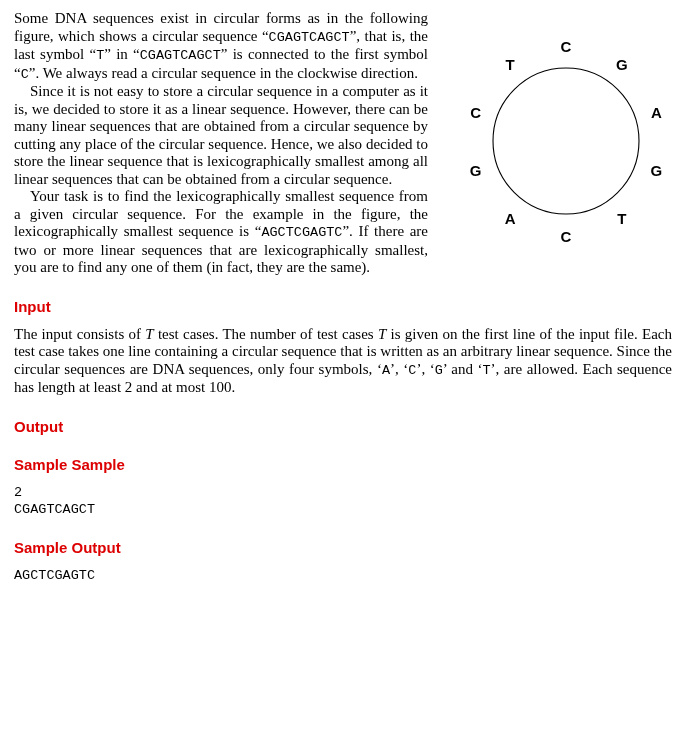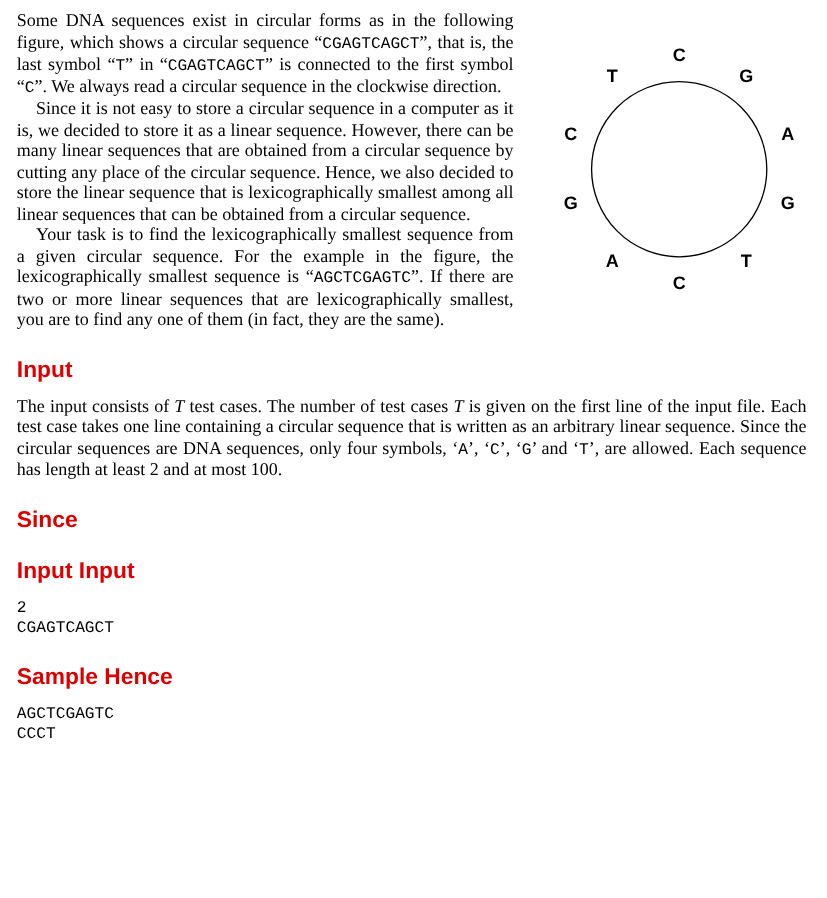--- a/index.html
+++ b/index.html
@@ -41,21 +41,21 @@
     font-family: "Liberation Sans", sans-serif;
     font-weight: bold;
     font-size: 15px;
     line-height: 1;
   }
 
   h2.sec {
     clear: both;
     font-family: "Liberation Sans", sans-serif;
     font-weight: bold;
-    font-size: 19px;
+    font-size: 15px;
     color: var(--heading-color, #dd0000);
     margin: 21px 0 11px 0;
   }
 
   .mono-block {
     font-family: "Liberation Mono", monospace;
     font-size: 13.5px;
     line-height: 17.3px;
     margin-top: 2px;
   }
@@ -82,27 +82,26 @@
       <span class="fig-letter" style="left: 44.2px; top: 46.1px;">T</span>
     </div>
 
   <p class="para"><span>Some DNA sequences exist in circular forms as in the following figure, which shows a circular sequence “</span><span class="tt">CGAGTCAGCT</span><span>”, that is, the last symbol “</span><span class="tt">T</span><span>” in “</span><span class="tt">CGAGTCAGCT</span><span>” is connected to the first symbol “</span><span class="tt">C</span><span>”. We always read a circular sequence in the clockwise direction.</span></p>
   <p class="para indent"><span>Since it is not easy to store a circular sequence in a computer as it is, we decided to store it as a linear sequence. However, there can be many linear sequences that are obtained from a circular sequence by cutting any place of the circular sequence. Hence, we also decided to store the linear sequence that is lexicographically smallest among all linear sequences that can be obtained from a circular sequence.</span></p>
   <p class="para indent"><span>Your task is to find the lexicographically smallest sequence from a given circular sequence. For the example in the figure, the lexicographically smallest sequence is “</span><span class="tt">AGCTCGAGTC</span><span>”. If there are two or more linear sequences that are lexicographically smallest, you are to find any one of them (in fact, they are the same).</span></p>
 
   <h2 class="sec">Input</h2>
   <p class="para"><span>The input consists of </span><span class="it">T</span><span> test cases. The number of test cases </span><span class="it">T</span><span> is given on the first line of the input file. Each test case takes one line containing a circular sequence that is written as an arbitrary linear sequence. Since the circular sequences are DNA sequences, only four symbols, ‘</span><span class="tt">A</span><span>’, ‘</span><span class="tt">C</span><span>’, ‘</span><span class="tt">G</span><span>’ and ‘</span><span class="tt">T</span><span>’, are allowed. Each sequence has length at least 2 and at most 100.</span></p>
 
-  <h2 class="sec">Since</h2>
+  <h2 class="sec">Output</h2>
 
-  <h2 class="sec">Input Input</h2>
+  <h2 class="sec">Sample Sample</h2>
   <div class="mono-block">
       <div>2</div>
       <div>CGAGTCAGCT</div>
     </div>
 
-  <h2 class="sec">Sample Hence</h2>
+  <h2 class="sec">Sample Output</h2>
   <div class="mono-block">
       <div>AGCTCGAGTC</div>
-      <div>CCCT</div>
     </div>
 
 </div>
 
 </body></html>

